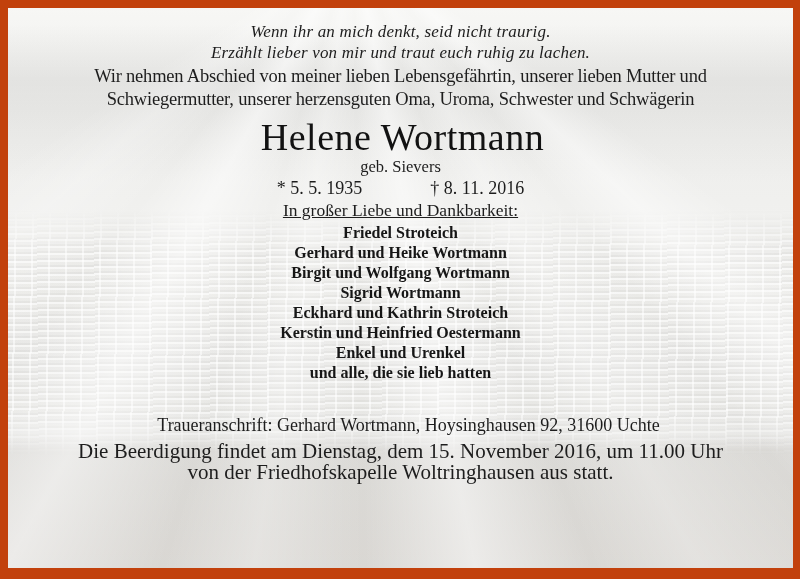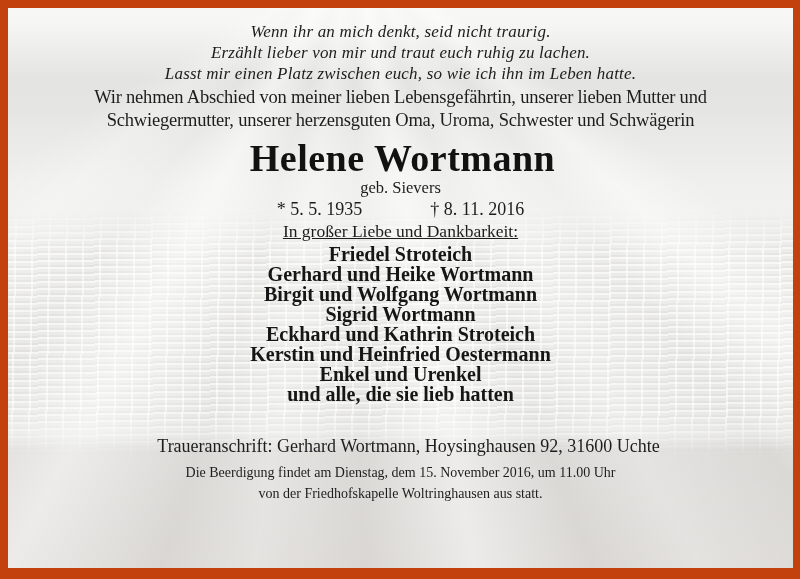--- a/index.html
+++ b/index.html
@@ -74,21 +74,21 @@
   .intro {
     margin: 2px auto 0 auto;
     font-size: 18.5px;
     line-height: 23px;
     letter-spacing: -0.2px;
   }
   .deceased-name {
     margin: 6px 0 0 4px;
     font-size: 38px;
     line-height: 40px;
-    font-weight: bold;
+    font-weight: normal;
     letter-spacing: 0.5px;
     color: #121212;
   }
   .maiden-name {
     font-size: 16.5px;
     line-height: 20px;
   }
   .dates {
     display: flex;
     justify-content: center;
@@ -97,50 +97,49 @@
     line-height: 22px;
   }
   .dedication {
     font-size: 17.5px;
     line-height: 22px;
     text-decoration: underline;
   }
   .mourners {
     margin-top: 2px;
     font-weight: bold;
-    font-size: 20px;
+    font-size: 16px;
     line-height: 20px;
     color: #161616;
   }
   .address {
     margin-top: 32px;
     font-size: 18px;
     line-height: 20px;
     padding-left: 16px;
   }
   .funeral {
     margin-top: 6px;
-    font-size: 14px;
+    font-size: 21px;
     line-height: 21px;
   }
 </style>
 </head>
 <body>
 
 <div class="frame">
   <div class="paper">
     <div class="bg-waves"></div>
     <div class="bg-rays"></div>
 
     <div class="content">
 
       <div class="epigraph">
         <div>Wenn ihr an mich denkt, seid nicht traurig.</div>
         <div>Erzählt lieber von mir und traut euch ruhig zu lachen.</div>
-        <div>Lasst mir einen Platz zwischen euch, so wie ich ihn im Leben hatte.</div>
       </div>
 
       <div class="intro">
         <div>Wir nehmen Abschied von meiner lieben Lebensgefährtin, unserer lieben Mutter und</div>
         <div>Schwiegermutter, unserer herzensguten Oma, Uroma, Schwester und Schwägerin</div>
       </div>
 
       <h1 class="deceased-name">Helene Wortmann</h1>
       <div class="maiden-name">geb. Sievers</div>
 

